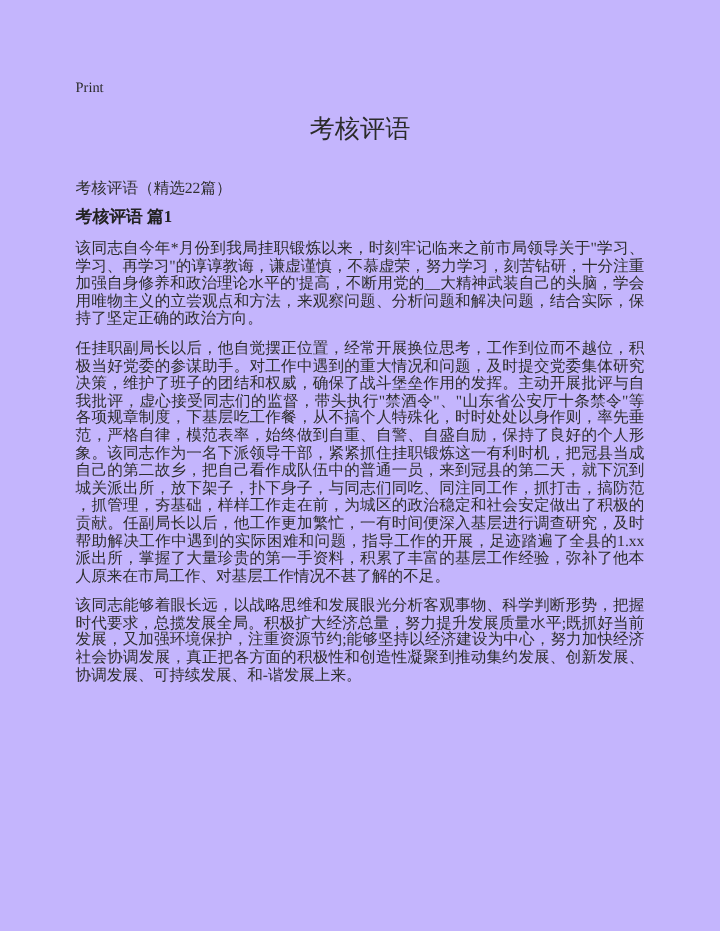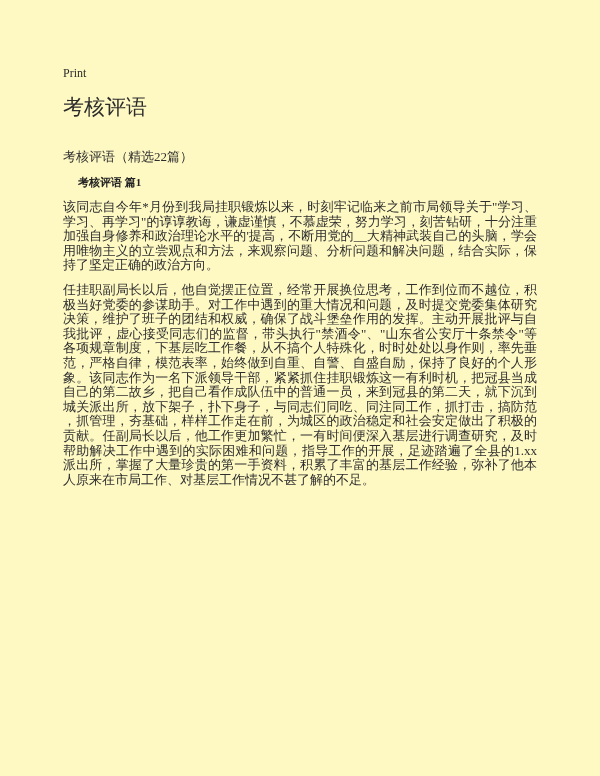--- a/index.html
+++ b/index.html
@@ -5,52 +5,53 @@
   html, body {
     margin: 0;
     padding: 0;
     background: #ffffff;
   }
   .page {
     position: relative;
     width: 600px;
     height: 776px;
     box-sizing: border-box;
-    background: #fef9c3;
+    background: #c4b5fd;
     color: #303030;
     padding: 66px 63px 0 63px;
     overflow: hidden;
     font-family: "Liberation Serif", serif;
   }
   .print-link {
     font-size: 12px;
     line-height: 14px;
     color: #2b2b2b;
     cursor: pointer;
     width: -moz-fit-content;
     width: fit-content;
   }
   .doc-title {
     font-size: 21px;
     font-weight: 400;
+    text-align: center;
     margin: 14px 0 0 0;
     line-height: 26px;
     color: #2b2b2b;
   }
   .subtitle {
     font-size: 13px;
     line-height: 16px;
     margin-top: 29px;
     color: #2e2e2e;
   }
   .section-heading {
-    font-size: 11px;
+    font-size: 14px;
     font-weight: bold;
     line-height: 16px;
-    margin: 9px 0 0 15px;
+    margin: 9px 0 0 0;
     color: #222222;
   }
   .section + .section > .section-heading {
     margin-top: 30px;
   }
   .para {
     font-size: 13px;
     line-height: 14.6px;
     margin: 10px 0 0 0;
     text-align: justify;
@@ -69,15 +70,16 @@
 
   <div class="subtitle">考核评语（精选22篇）</div>
 
   <div class="section">
     <div class="section-heading">考核评语 篇1</div>
     <p class="para">该同志自今年*月份到我局挂职锻炼以来，时刻牢记临来之前市局领导关于"学习、学习、再学习"的谆谆教诲，谦虚谨慎，不慕虚荣，努力学习，刻苦钻研，十分注重加强自身修养和政治理论水平的'提高，不断用党的__大精神武装自己的头脑，学会用唯物主义的立尝观点和方法，来观察问题、分析问题和解决问题，结合实际，保持了坚定正确的政治方向。</p>
     <p class="para">任挂职副局长以后，他自觉摆正位置，经常开展换位思考，工作到位而不越位，积极当好党委的参谋助手。对工作中遇到的重大情况和问题，及时提交党委集体研究决策，维护了班子的团结和权威，确保了战斗堡垒作用的发挥。主动开展批评与自我批评，虚心接受同志们的监督，带头执行"禁酒令"、"山东省公安厅十条禁令"等各项规章制度，下基层吃工作餐，从不搞个人特殊化，时时处处以身作则，率先垂范，严格自律，模范表率，始终做到自重、自警、自盛自励，保持了良好的个人形象。该同志作为一名下派领导干部，紧紧抓住挂职锻炼这一有利时机，把冠县当成自己的第二故乡，把自己看作成队伍中的普通一员，来到冠县的第二天，就下沉到城关派出所，放下架子，扑下身子，与同志们同吃、同注同工作，抓打击，搞防范，抓管理，夯基础，样样工作走在前，为城区的政治稳定和社会安定做出了积极的贡献。任副局长以后，他工作更加繁忙，一有时间便深入基层进行调查研究，及时帮助解决工作中遇到的实际困难和问题，指导工作的开展，足迹踏遍了全县的1.xx派出所，掌握了大量珍贵的第一手资料，积累了丰富的基层工作经验，弥补了他本人原来在市局工作、对基层工作情况不甚了解的不足。</p>
   </div>
 
   <div class="section">
+    <p class="para">该同志能够着眼长远，以战略思维和发展眼光分析客观事物、科学判断形势，把握时代要求，总揽发展全局。积极扩大经济总量，努力提升发展质量水平;既抓好当前发展，又加强环境保护，注重资源节约;能够坚持以经济建设为中心，努力加快经济社会协调发展，真正把各方面的积极性和创造性凝聚到推动集约发展、创新发展、协调发展、可持续发展、和-谐发展上来。</p>
   </div>
 
 </div>
 
 </body></html>

